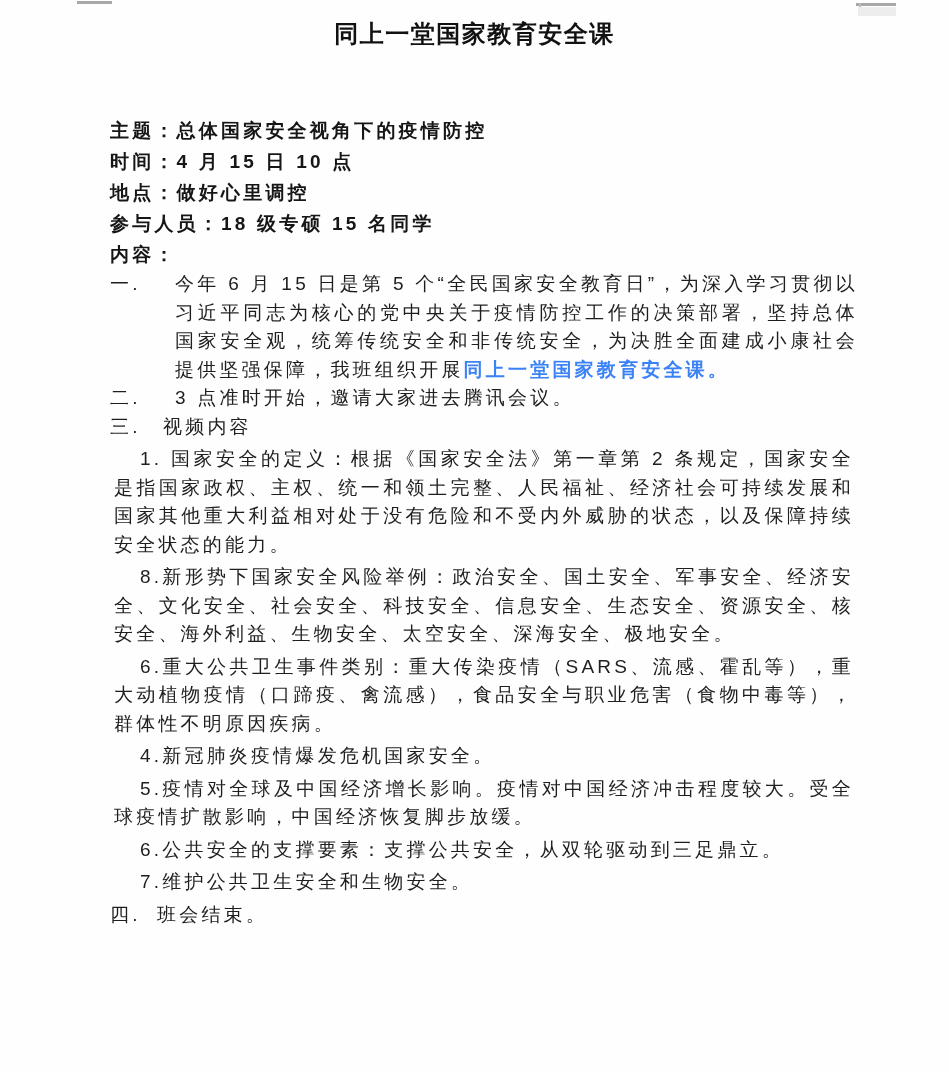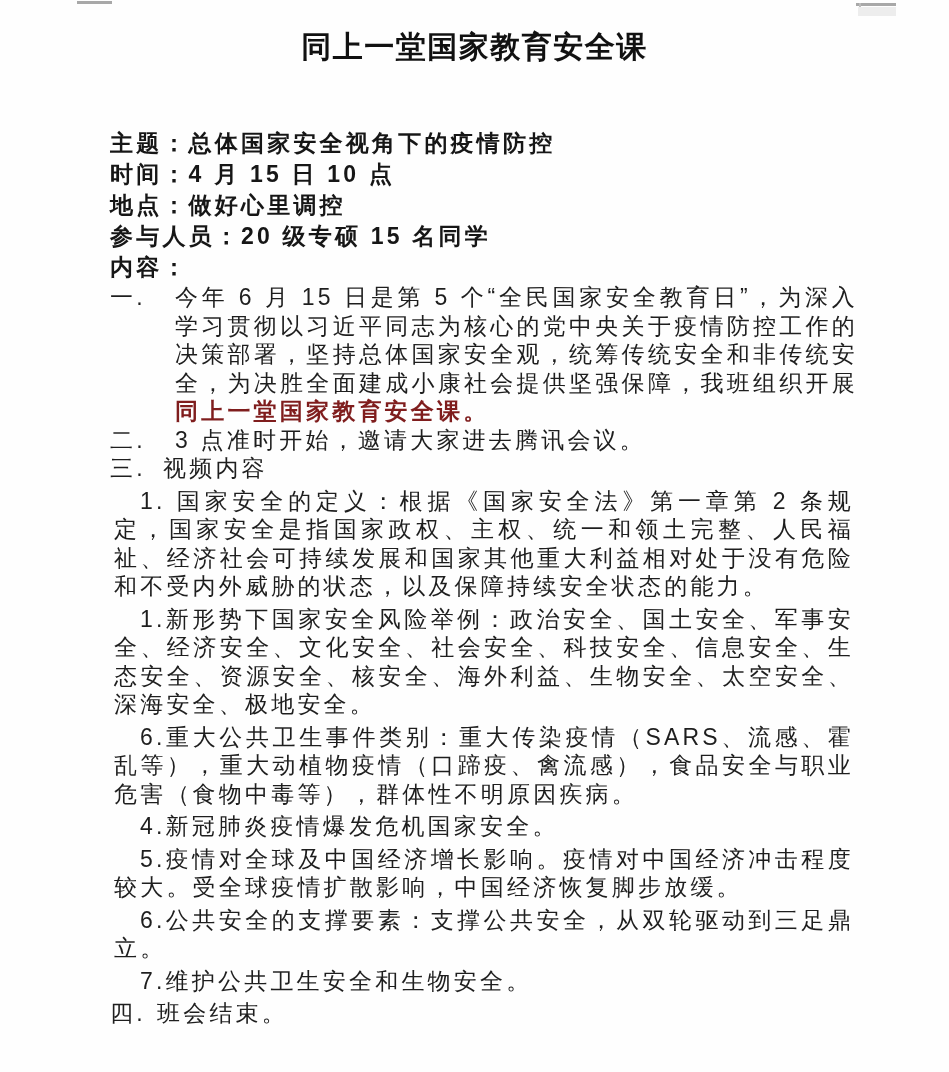--- a/index.html
+++ b/index.html
@@ -26,32 +26,32 @@
     position: absolute;
     background: #a8a8a8;
   }
   .artifact.left-line  { left: 77px;  top: 1px; width: 35px; height: 3px; }
   .artifact.right-line { left: 856px; top: 3px; width: 40px; height: 3px; }
   .artifact.right-stub { left: 859px; top: 3px; width: 2px;  height: 11px; background:#bcbcbc; }
   .artifact.right-shade{ left: 858px; top: 7px; width: 38px; height: 9px; background:#ededed; }
 
   .title {
     margin: 0;
-    padding-top: 26px;
-    font-size: 30px;
+    padding-top: 13px;
+    font-size: 24px;
     line-height: 42px;
     font-weight: 700;
     letter-spacing: 1.5px;
     text-align: center;
     color: #111111;
   }
   .content {
     width: 748px;
     margin: 60px 0 0 110px;
-    font-size: 23px;
+    font-size: 19px;
     letter-spacing: 3.2px;
     text-align: justify;
   }
   .meta {
     margin: 0;
     font-weight: 700;
     line-height: 31px;
     color: #161616;
   }
   .item {
@@ -67,60 +67,60 @@
     flex: 1;
     text-align: justify;
   }
   .sub {
     margin: 4px;
     line-height: 28.5px;
     text-indent: 26px;
   }
   .bold {
     font-weight: 700;
-    color: #7f1d1d;
+    color: #3b82f6;
   }
 </style>
 </head>
 <body>
 
 <div class="page">
 
   <div class="artifact left-line"></div>
   <div class="artifact right-line"></div>
   <div class="artifact right-stub"></div>
   <div class="artifact right-shade"></div>
 
   <h1 class="title">同上一堂国家教育安全课</h1>
 
   <div class="content">
 
     <p class="meta">主题：总体国家安全视角下的疫情防控</p>
     <p class="meta">时间：4 月 15 日 10 点</p>
     <p class="meta">地点：做好心里调控</p>
-    <p class="meta">参与人员：20 级专硕 15 名同学</p>
+    <p class="meta">参与人员：18 级专硕 15 名同学</p>
     <p class="meta">内容：</p>
 
     <div class="item">
       <span class="marker">一.</span>
       <div class="itext"><span>今年 6 月 15 日是第 5 个“全民国家安全教育日”，为深入学习贯彻以习近平同志为核心的党中央关于疫情防控工作的决策部署，坚持总体国家安全观，统筹传统安全和非传统安全，为决胜全面建成小康社会提供坚强保障，我班组织开展</span><span class="bold">同上一堂国家教育安全课。</span></div>
     </div>
 
     <div class="item">
       <span class="marker">二.</span>
       <div class="itext">3 点准时开始，邀请大家进去腾讯会议。</div>
     </div>
 
     <div class="item">
       <span class="marker mid">三.</span>
       <div class="itext">视频内容</div>
     </div>
 
     <p class="sub">1. 国家安全的定义：根据《国家安全法》第一章第 2 条规定，国家安全是指国家政权、主权、统一和领土完整、人民福祉、经济社会可持续发展和国家其他重大利益相对处于没有危险和不受内外威胁的状态，以及保障持续安全状态的能力。</p>
-    <p class="sub">1.新形势下国家安全风险举例：政治安全、国土安全、军事安全、经济安全、文化安全、社会安全、科技安全、信息安全、生态安全、资源安全、核安全、海外利益、生物安全、太空安全、深海安全、极地安全。</p>
+    <p class="sub">8.新形势下国家安全风险举例：政治安全、国土安全、军事安全、经济安全、文化安全、社会安全、科技安全、信息安全、生态安全、资源安全、核安全、海外利益、生物安全、太空安全、深海安全、极地安全。</p>
     <p class="sub">6.重大公共卫生事件类别：重大传染疫情（SARS、流感、霍乱等），重大动植物疫情（口蹄疫、禽流感），食品安全与职业危害（食物中毒等），群体性不明原因疾病。</p>
     <p class="sub">4.新冠肺炎疫情爆发危机国家安全。</p>
     <p class="sub">5.疫情对全球及中国经济增长影响。疫情对中国经济冲击程度较大。受全球疫情扩散影响，中国经济恢复脚步放缓。</p>
     <p class="sub">6.公共安全的支撑要素：支撑公共安全，从双轮驱动到三足鼎立。</p>
     <p class="sub">7.维护公共卫生安全和生物安全。</p>
 
     <div class="item">
       <span class="marker narrow">四.</span>
       <div class="itext">班会结束。</div>
     </div>

